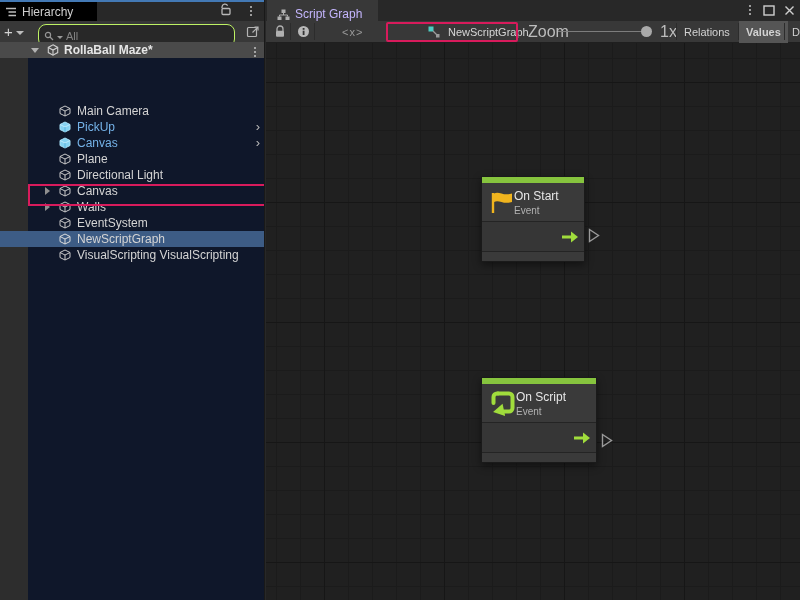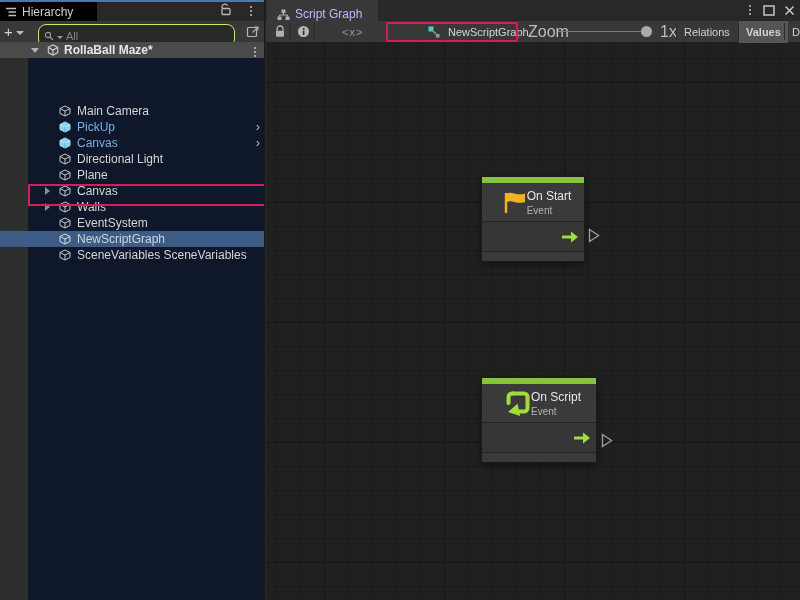--- a/index.html
+++ b/index.html
@@ -64,21 +64,21 @@
     background-image:
       linear-gradient(#161616 1px, transparent 1px),
       linear-gradient(90deg, #161616 1px, transparent 1px),
       linear-gradient(#1b1b1b 1px, transparent 1px),
       linear-gradient(90deg, #1b1b1b 1px, transparent 1px);
     background-size:120px 120px, 120px 120px, 24px 24px, 24px 24px;
     background-position:0 39px, 58px 0, 0 15px, 10px 0;
   }
   .node { position:absolute; background:#3a3a3a; border:1px solid #1a1a1a; box-shadow:0 3px 8px rgba(0,0,0,.45); }
   .node-bar { height:6px; background:#86c43e; }
-  .node-header { height:39px; display:flex; align-items:center; gap:0; padding-left:8px; border-bottom:1px solid #242424;justify-content:center; }
+  .node-header { height:39px; display:flex; align-items:center; gap:0; padding-left:8px; border-bottom:1px solid #242424; }
   .node-title { font-size:12px; color:#e6e6e6; }
   .node-sub { font-size:10px; color:#b2b2b2; margin-top:2px; }
   .node-body { height:30px; background:#363636; display:flex; align-items:center; justify-content:flex-end; padding-right:5px; border-bottom:1px solid #242424; }
   .node-footer { height:9px; background:#3a3a3a; }
   .port { position:absolute; }
   svg { display:block; }
 </style>
 </head>
 <body>
 
@@ -186,31 +186,31 @@
           <span class="chev">›</span>
         </div>
 
         <div class="row">
           <span class="obj-icon">
               <svg width="12" height="12" viewBox="0 0 12 12">
                 <path d="M6 1 L11 3.5 V8.5 L6 11 L1 8.5 V3.5 Z" fill="none" stroke="#c9c9c9"></path>
                 <path d="M1 3.5 L6 6 L11 3.5 M6 6 V11" fill="none" stroke="#c9c9c9"></path>
               </svg>
             </span>
+          <span class="lbl">Plane</span>
+        </div>
+
+        <div class="row">
+          <span class="obj-icon">
+              <svg width="12" height="12" viewBox="0 0 12 12">
+                <path d="M6 1 L11 3.5 V8.5 L6 11 L1 8.5 V3.5 Z" fill="none" stroke="#c9c9c9"></path>
+                <path d="M1 3.5 L6 6 L11 3.5 M6 6 V11" fill="none" stroke="#c9c9c9"></path>
+              </svg>
+            </span>
           <span class="lbl">Directional Light</span>
-        </div>
-
-        <div class="row">
-          <span class="obj-icon">
-              <svg width="12" height="12" viewBox="0 0 12 12">
-                <path d="M6 1 L11 3.5 V8.5 L6 11 L1 8.5 V3.5 Z" fill="none" stroke="#c9c9c9"></path>
-                <path d="M1 3.5 L6 6 L11 3.5 M6 6 V11" fill="none" stroke="#c9c9c9"></path>
-              </svg>
-            </span>
-          <span class="lbl">Plane</span>
         </div>
 
         <div class="row">
           <span class="expand"></span>
           <span class="obj-icon">
               <svg width="12" height="12" viewBox="0 0 12 12">
                 <path d="M6 1 L11 3.5 V8.5 L6 11 L1 8.5 V3.5 Z" fill="none" stroke="#c9c9c9"></path>
                 <path d="M1 3.5 L6 6 L11 3.5 M6 6 V11" fill="none" stroke="#c9c9c9"></path>
               </svg>
             </span>
@@ -248,21 +248,21 @@
           <span class="lbl">NewScriptGraph</span>
         </div>
 
         <div class="row">
           <span class="obj-icon">
               <svg width="12" height="12" viewBox="0 0 12 12">
                 <path d="M6 1 L11 3.5 V8.5 L6 11 L1 8.5 V3.5 Z" fill="none" stroke="#c9c9c9"></path>
                 <path d="M1 3.5 L6 6 L11 3.5 M6 6 V11" fill="none" stroke="#c9c9c9"></path>
               </svg>
             </span>
-          <span class="lbl">SceneVariables SceneVariables</span>
+          <span class="lbl">VisualScripting VisualScripting</span>
         </div>
       </div>
     </div>
 
     <div class="annotate hier-annotate"></div>
   </div>
 
   <div class="graph-panel">
     <div class="graph-tabstrip">
       <div class="graph-tab">

